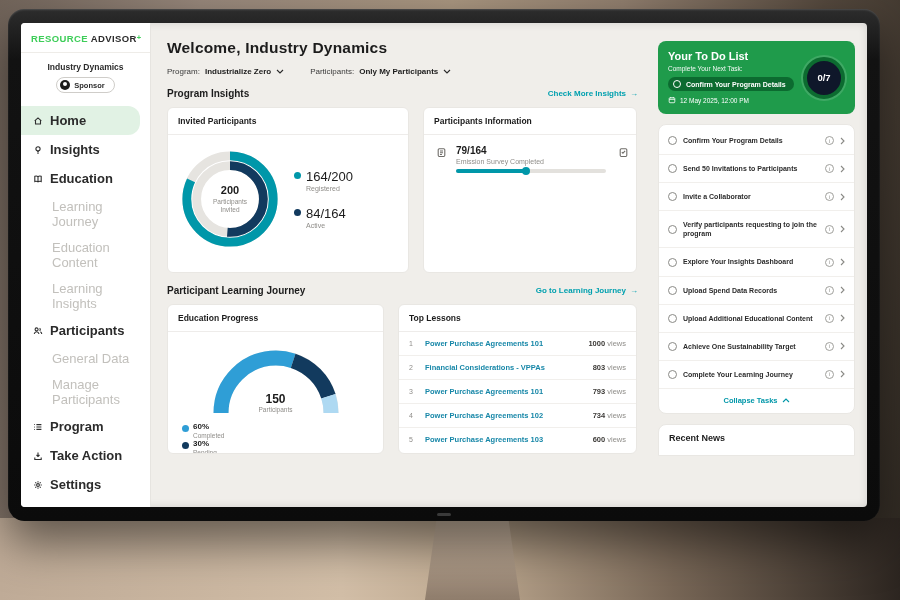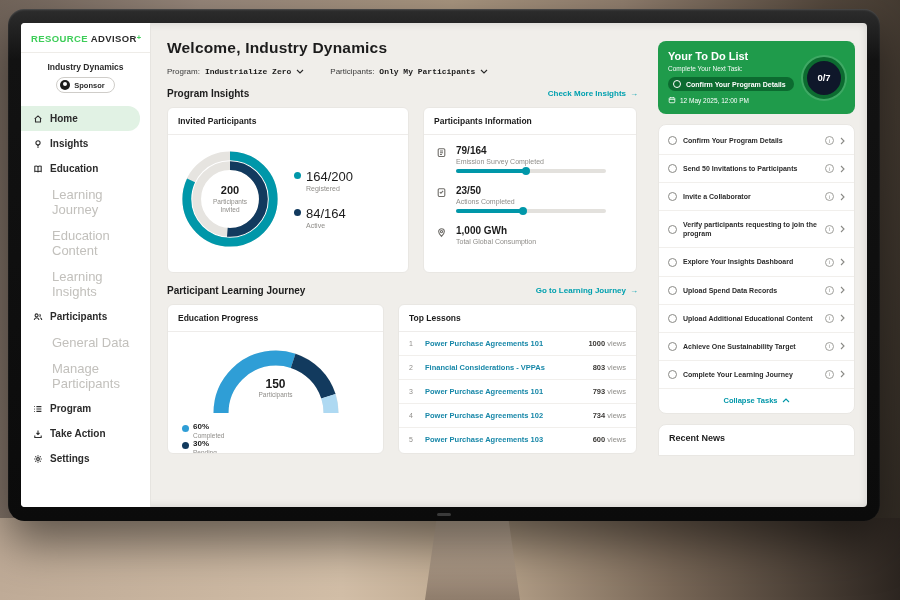--- a/index.html
+++ b/index.html
@@ -27,32 +27,32 @@
   .logo-green { color:#3dcd58; }
   .logo-dark { color:#2b2b2b; }
   .logo-plus { color:#3dcd58; font-size:7.5px; vertical-align:top; }
   .org { text-align:center; font-size:8.5px; font-weight:bold; color:#2b2b2b; margin:9px 4px 5px; }
   .badge { width:fit-content; margin:0 auto 8px; display:flex; align-items:center; gap:4px;
     border:1px solid #cfcdc9; border-radius:10px; padding:2px 9px 2px 3px;
     font-size:7.5px; font-weight:bold; color:#2b2b2b; cursor:pointer; }
   .badge-dot { width:10px; height:10px; border-radius:50%; background:#1d1d1b; position:relative; }
   .badge-dot::after { content:""; position:absolute; left:3px; top:2px; width:4px; height:4px; border-radius:50%; background:#fff; }
   .nav { padding:5px 0; }
-  .nav-item { display:flex; align-items:center; gap:7px; padding:7px 12px; font-size:10px; font-weight:bold; color:#2b2b2b; cursor:pointer; }
+  .nav-item { display:flex; align-items:center; gap:7px; padding:7px 12px; font-size:13px; font-weight:bold; color:#2b2b2b; cursor:pointer; }
   .nav-item.active { background:#e1f2e4; border-radius:0 12px 12px 0; margin-right:10px; }
   .nav-ico { display:flex; width:10px; }
   .nav-sub { padding:5.5px 12px 5.5px 31px; font-size:13px; color:#c2c0bc; cursor:pointer; }
 
   
   .main { flex:1; min-width:0; padding:16px 14px 0 16px; }
   .page-title { font-size:15.5px; font-weight:bold; color:#1c1c1c; letter-spacing:.2px; }
   .filters { display:flex; gap:26px; align-items:center; margin:10px 0 12px; }
   .filter { display:flex; align-items:center; gap:5px; font-size:8px; cursor:pointer; }
   .f-label { color:#3a3a3a; }
-  .f-value { font-weight:bold; color:#1c1c1c;font-family:Liberation Mono, monospace; }
+  .f-value { font-weight:bold; color:#1c1c1c; }
   .section-row { display:flex; justify-content:space-between; align-items:center; margin:6px 0 8px; }
   .section-title { font-size:10px; font-weight:bold; color:#1c1c1c; }
   .section-link { font-size:8px; font-weight:bold; color:#00a0af; cursor:pointer; display:flex; gap:4px; align-items:center; }
   .cards-row { display:flex; gap:14px; margin-bottom:12px; }
   .card { background:#fff; border:1px solid #e9e7e3; border-radius:6px; overflow:hidden; }
   .card-h { font-size:8.5px; font-weight:bold; color:#1c1c1c; padding:8px 10px; border-bottom:1px solid #eeecea; }
   .card-invited { width:242px; height:166px; }
   .card-info { width:214px; height:166px; }
   .card-edu { width:217px; height:150px; }
   .card-lessons { width:239px; height:150px; }
@@ -66,31 +66,31 @@
   .dc-value { font-size:11px; font-weight:bold; color:#1c1c1c; }
   .dc-label { font-size:6.5px; color:#8f8d89; width:48px; line-height:1.25; margin-top:2px; }
   .legend-col { display:flex; flex-direction:column; gap:14px; }
   .legend-item { display:flex; gap:5px; align-items:flex-start; }
   .dot { width:7px; height:7px; border-radius:50%; margin-top:3px; flex-shrink:0; }
   .dot.teal { background:#0097a9; } .dot.navy { background:#123a5e; }
   .dot.blue { background:#2f9ed6; } .dot.light { background:#aed9f2; }
   .lg-value { font-size:13px; font-weight:normal; color:#1c1c1c; }
   .lg-label { font-size:7px; color:#8f8d89; margin-top:1px; }
 
-  .pi-body { padding:10px 12px; display:flex; flex-direction:column; gap:12px; }
+  .pi-body { padding:10px 12px; display:flex; flex-direction:row; gap:12px; }
   .pi-row { display:flex; gap:8px; }
   .pi-ico { width:12px; padding-top:2px; flex-shrink:0; display:flex; }
   .pi-value { font-size:10px; font-weight:bold; color:#1c1c1c; }
   .pi-label { font-size:7px; color:#8f8d89; margin:2px 0 4px; }
   .pi-bar { width:150px; height:4px; border-radius:2px; background:#e3e1dd; }
   .pi-fill { height:4px; border-radius:2px; background:#0097a9; position:relative; }
   .pi-fill::after { content:""; position:absolute; right:-2px; top:-2px; width:8px; height:8px; border-radius:50%; background:#0097a9; }
 
   .gauge-wrap { position:relative; height:86px; display:flex; justify-content:center; padding-top:6px; }
-  .gauge-center { position:absolute; left:0; right:0; top:45px; text-align:center; }
+  .gauge-center { position:absolute; left:0; right:0; top:60px; text-align:center; }
   .gc-value { font-size:12px; font-weight:bold; color:#1c1c1c; }
   .gc-label { font-size:6.5px; color:#8f8d89; }
   .edu-legend { display:flex; justify-content:space-between; padding:4px 14px 0;flex-direction:column; }
   .eg-item { display:flex; gap:4px; align-items:flex-start; }
   .eg-value { font-size:8px; font-weight:bold; color:#1c1c1c; }
   .eg-label { font-size:6.5px; color:#8f8d89; margin-top:1px; }
 
   .lesson-row { display:flex; align-items:center; gap:8px; padding:7px 10px; border-bottom:1px solid #f1efec; cursor:pointer; }
   .lesson-row:last-child { border-bottom:none; }
   .lesson-rank { font-size:7px; color:#8f8d89; width:8px; flex-shrink:0; }

